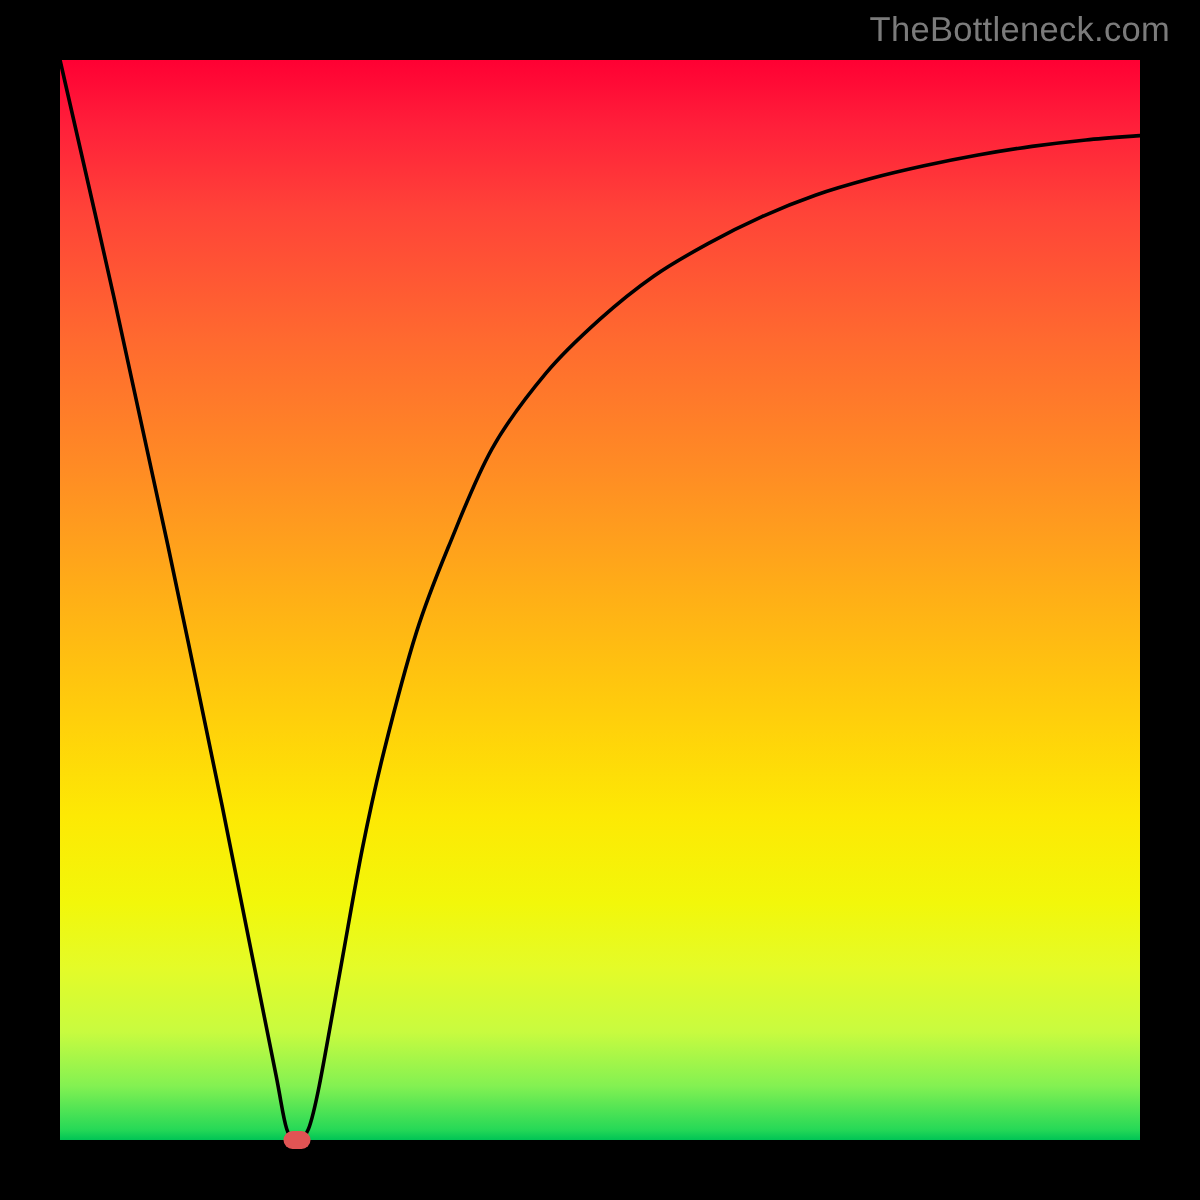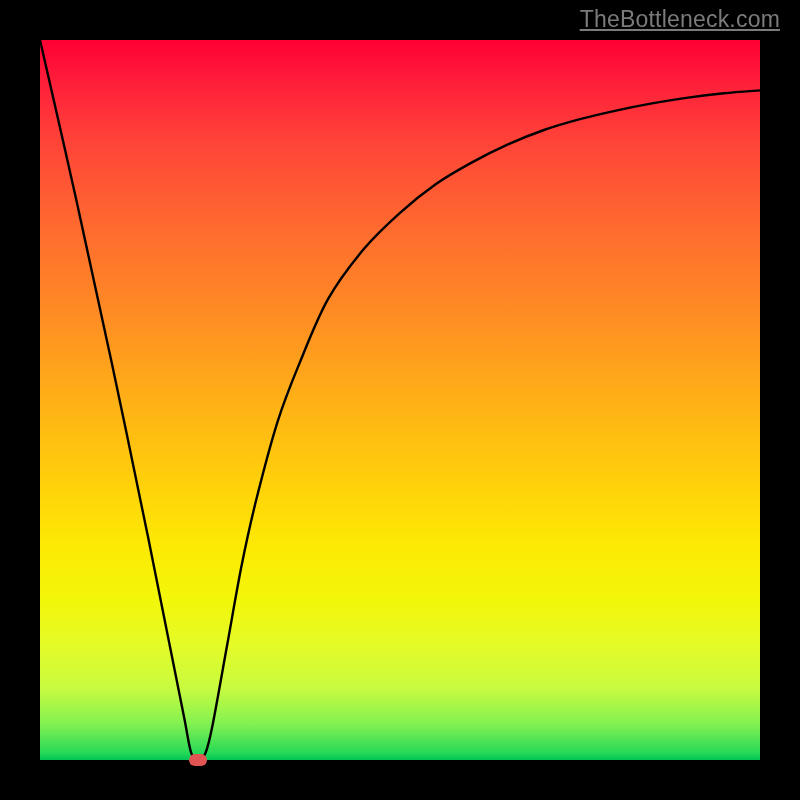--- a/index.html
+++ b/index.html
@@ -53,21 +53,20 @@
   }
   .watermark {
     position: absolute;
     top: 6px;
     right: 20px;
     color: #7b7b7b;
     font-size: 23px;
     font-weight: 500;
     letter-spacing: 0.2px;
     user-select: none;
-    text-decoration: underline;
   }
   .marker {
     position: absolute;
     width: 18px;
     height: 12px;
     border-radius: 6px;
     background: #e15454;
     transform: translate(-50%, -50%);
   }
 </style>

